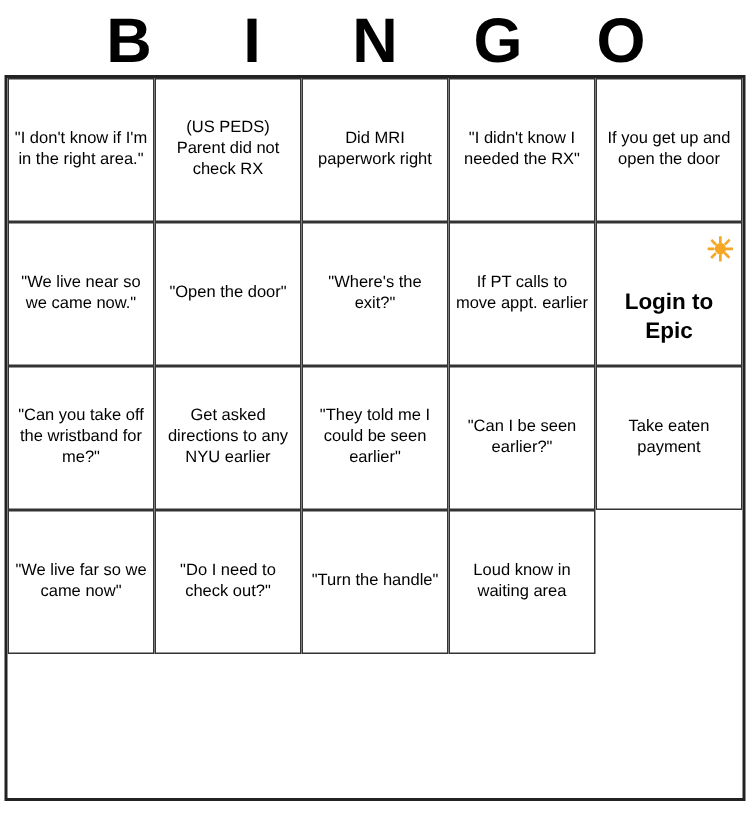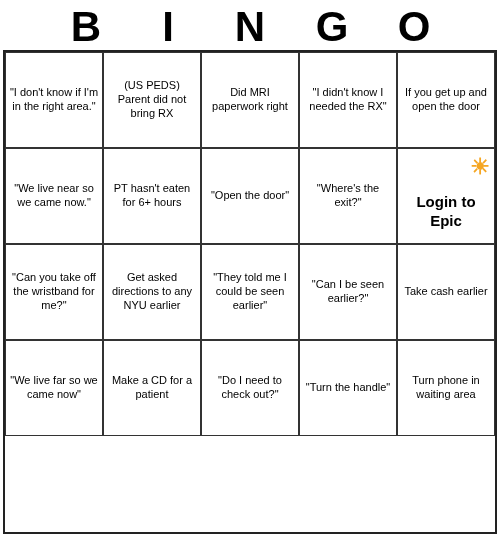--- a/index.html
+++ b/index.html
@@ -75,70 +75,67 @@
     <div class="bingo-letter">N</div>
     <div class="bingo-letter">G</div>
     <div class="bingo-letter">O</div>
   </div>
 
 <div id="bingo-grid">
 <div class="cell">
       <span>"I don't know if I'm in the right area."</span>
     </div>
     <div class="cell">
-      <span>(US PEDS) Parent did not bring RX</span>
+      <span>(US PEDS) Parent did not check RX</span>
     </div>
     <div class="cell">
       <span>Did MRI paperwork right</span>
     </div>
     <div class="cell">
       <span>"I didn't know I needed the RX"</span>
     </div>
     <div class="cell">
       <span>If you get up and open the door</span>
     </div>
     <div class="cell">
       <span>"We live near so we came now."</span>
     </div>
     <div class="cell">
-      <span>PT hasn't eaten for 6+ hours</span>
-    </div>
-    <div class="cell">
       <span>"Open the door"</span>
     </div>
     <div class="cell">
       <span>"Where's the exit?"</span>
+    </div>
+    <div class="cell">
+      <span>If PT calls to move appt. earlier</span>
     </div>
     <div class="cell free">
       <span class="sun-icon">☀</span>
       <div class="free-inner">Login to Epic</div>
     </div>
     <div class="cell">
       <span>"Can you take off the wristband for me?"</span>
     </div>
     <div class="cell">
       <span>Get asked directions to any NYU earlier</span>
     </div>
     <div class="cell">
       <span>"They told me I could be seen earlier"</span>
     </div>
     <div class="cell">
       <span>"Can I be seen earlier?"</span>
     </div>
     <div class="cell">
-      <span>Take cash earlier</span>
+      <span>Take eaten payment</span>
     </div>
     <div class="cell">
       <span>"We live far so we came now"</span>
-    </div>
-    <div class="cell">
-      <span>Make a CD for a patient</span>
     </div>
     <div class="cell">
       <span>"Do I need to check out?"</span>
     </div>
     <div class="cell">
       <span>"Turn the handle"</span>
     </div>
     <div class="cell">
-      <span>Turn phone in waiting area</span>
+      <span>Loud know in waiting area</span>
     </div>
   </div>
 
 </body></html>

